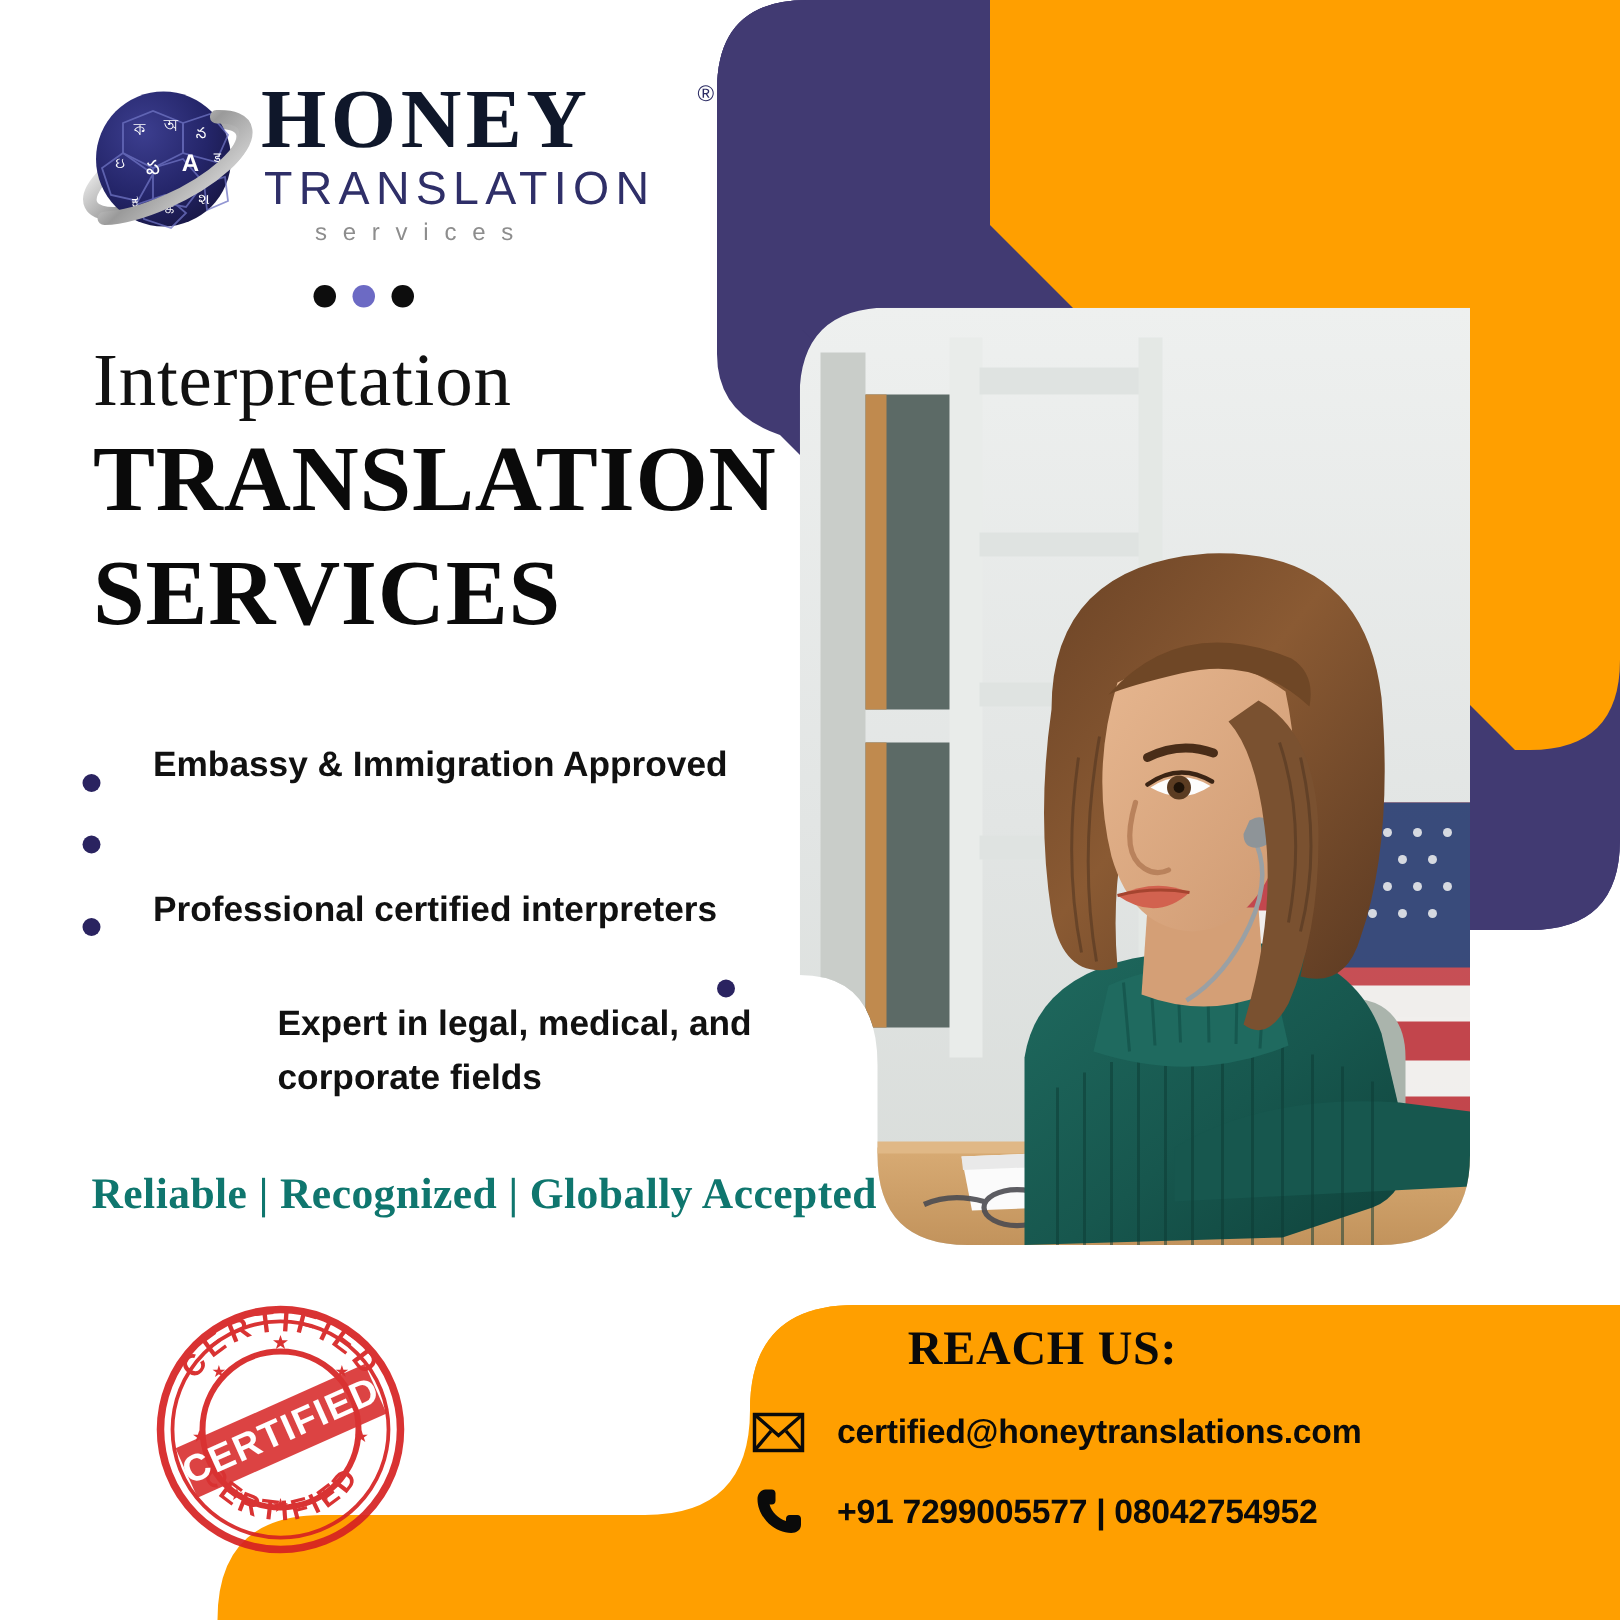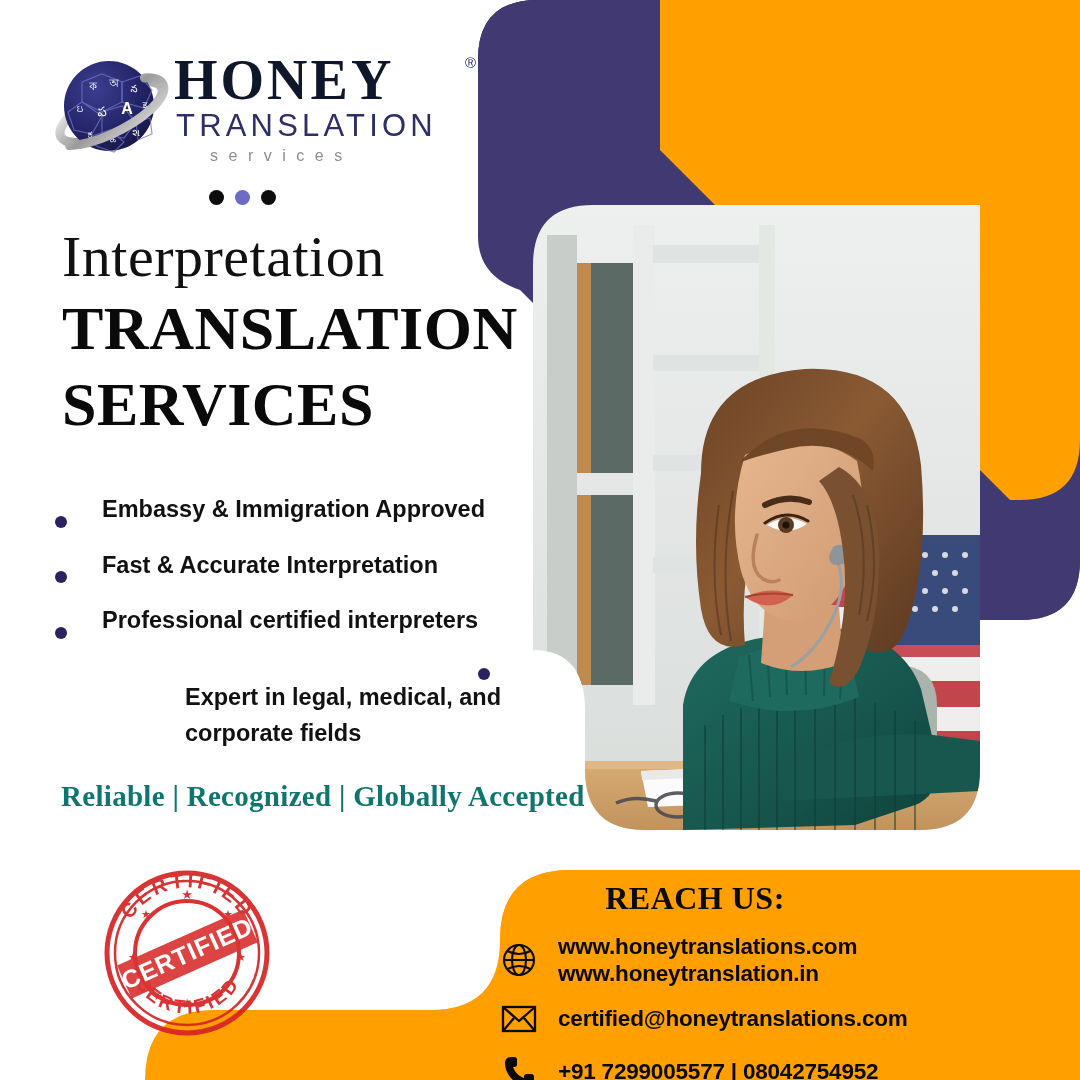--- a/index.html
+++ b/index.html
@@ -115,21 +115,21 @@
 
   
   .headline {
     position: absolute;
     left: 62px;
     top: 228px;
     width: 460px;
   }
   .h-script {
     font-family: "Liberation Serif", serif;
-    font-size: 58px;
+    font-size: 50px;
     font-weight: 400;
     color: #111111;
     line-height: 1;
     margin: 0;
     letter-spacing: 0.5px;
   }
   .h-main {
     font-family: "Liberation Serif", serif;
     font-size: 62px;
     font-weight: 700;
@@ -562,21 +562,20 @@
     <div class="h-main">SERVICES</div>
   </div>
 
   <ul class="bullets">
     <li>
       <span class="bul-dot"></span>
       <span class="bul-text">Embassy &amp; Immigration Approved</span>
     </li>
     <li>
       <span class="bul-dot"></span>
-      <span class="bul-text">Fast &amp; Accurate Interpretation</span>
     </li>
     <li>
       <span class="bul-dot"></span>
       <span class="bul-text">Professional certified interpreters</span>
     </li>
     <li>
       <span class="bul-dot"></span>
       <span class="bul-text" style="max-width:340px">Expert in legal, medical, and corporate fields</span>
     </li>
   </ul>
@@ -614,35 +613,20 @@
       <g transform="rotate(-24 87 87)">
         <rect x="18" y="70" width="138" height="36" fill="#d62222" opacity="0.92"></rect>
         <text x="87" y="96" font-family="Liberation Sans, sans-serif" font-size="25" font-weight="700" fill="#ffffff" text-anchor="middle" letter-spacing="1">CERTIFIED</text>
       </g>
     </g>
   </svg>
 
   <div class="reach">
     <div class="reach-title">REACH US:</div>
 
-    <div class="contact-row">
-      <span class="contact-icon">
-        <svg width="36" height="36" viewBox="0 0 36 36" fill="none" stroke="#0a0a0a" stroke-width="2.1">
-          <circle cx="18" cy="18" r="15"></circle>
-          <ellipse cx="18" cy="18" rx="7" ry="15"></ellipse>
-          <line x1="3" y1="18" x2="33" y2="18"></line>
-          <path d="M6.5,9 q11.5,6 23,0"></path>
-          <path d="M6.5,27 q11.5,-6 23,0"></path>
-        </svg>
-      </span>
-      <span class="contact-text">
-        <span>www.honeytranslations.com</span>
-        <span class="line2">www.honeytranslation.in</span>
-      </span>
-    </div>
 
     <div class="contact-row">
       <span class="contact-icon">
         <svg width="36" height="28" viewBox="0 0 36 28" fill="none" stroke="#0a0a0a" stroke-width="2.3">
           <rect x="2" y="2" width="32" height="24"></rect>
           <path d="M2,2 L18,16 L34,2"></path>
           <path d="M2,26 L13,13"></path>
           <path d="M34,26 L23,13"></path>
         </svg>
       </span>

